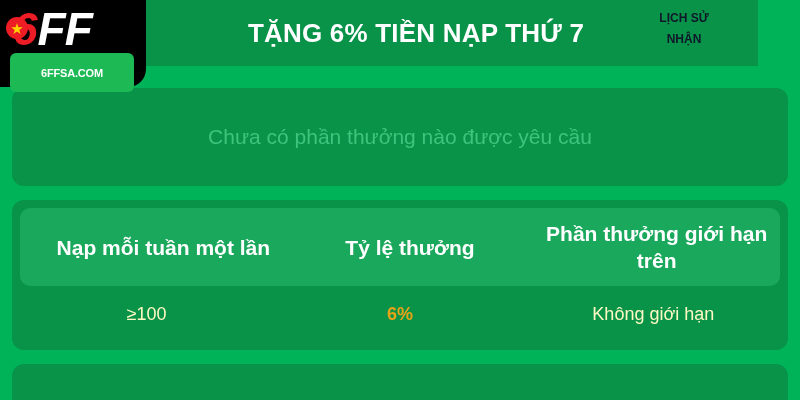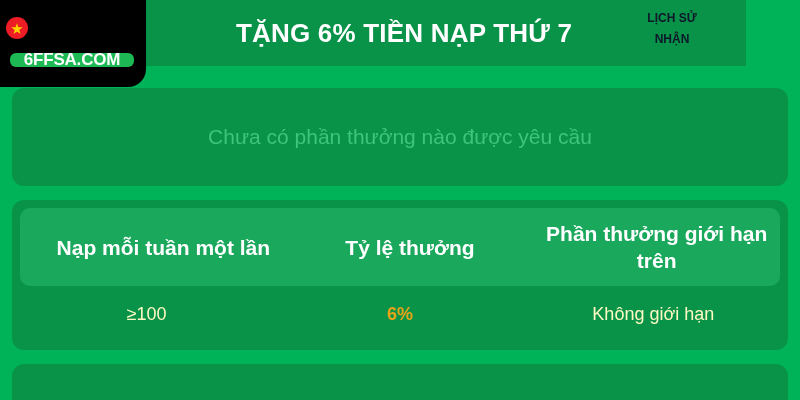--- a/index.html
+++ b/index.html
@@ -15,21 +15,21 @@
     background: #00b359;
     font-family: "Liberation Sans", "DejaVu Sans", sans-serif;
     position: relative;
     -webkit-font-smoothing: antialiased;
   }
 
   
   .header-bar {
     position: absolute;
     top: 0;
-    left: 4px;
+    left: 16px;
     width: 742px;
     height: 66px;
     background: #089349;
   }
 
   .header-title {
     position: absolute;
     left: 150px;
     top: 0;
     width: 500px;
@@ -112,28 +112,28 @@
     line-height: 46px;
     letter-spacing: -1px;
     margin-left: 1px;
   }
 
   .logo-domain {
     position: absolute;
     left: 10px;
     top: 53px;
     width: 124px;
-    height: 14px;
+    height: 39px;
     background: #1db954;
     border-radius: 6px;
     display: flex;
     align-items: center;
     justify-content: center;
     color: #ffffff;
-    font-size: 17px;
+    font-size: 11px;
     font-weight: bold;
     letter-spacing: -0.2px;
   }
 
   
   .panel {
     position: absolute;
     left: 12px;
     width: 776px;
     background: #089349;
@@ -229,20 +229,24 @@
 <div class="header-bar">
   <div class="header-title">TẶNG 6% TIỀN NẠP THỨ 7</div>
 
   <div class="header-history">
     <span class="hh-line">LỊCH SỬ</span>
     <span class="hh-line">NHẬN</span>
   </div>
 </div>
 
 <div class="logo-box">
+  <div class="logo-mark">
+    <span class="logo-six">6</span>
+    <span class="logo-ff">FF</span>
+  </div>
   <div class="logo-star">★</div>
   <div class="logo-domain">6FFSA.COM</div>
 </div>
 
 <div class="panel panel-notice">
   <div class="notice-empty">Chưa có phần thưởng nào được yêu cầu</div>
 
 </div>
 
 <div class="panel panel-table">

